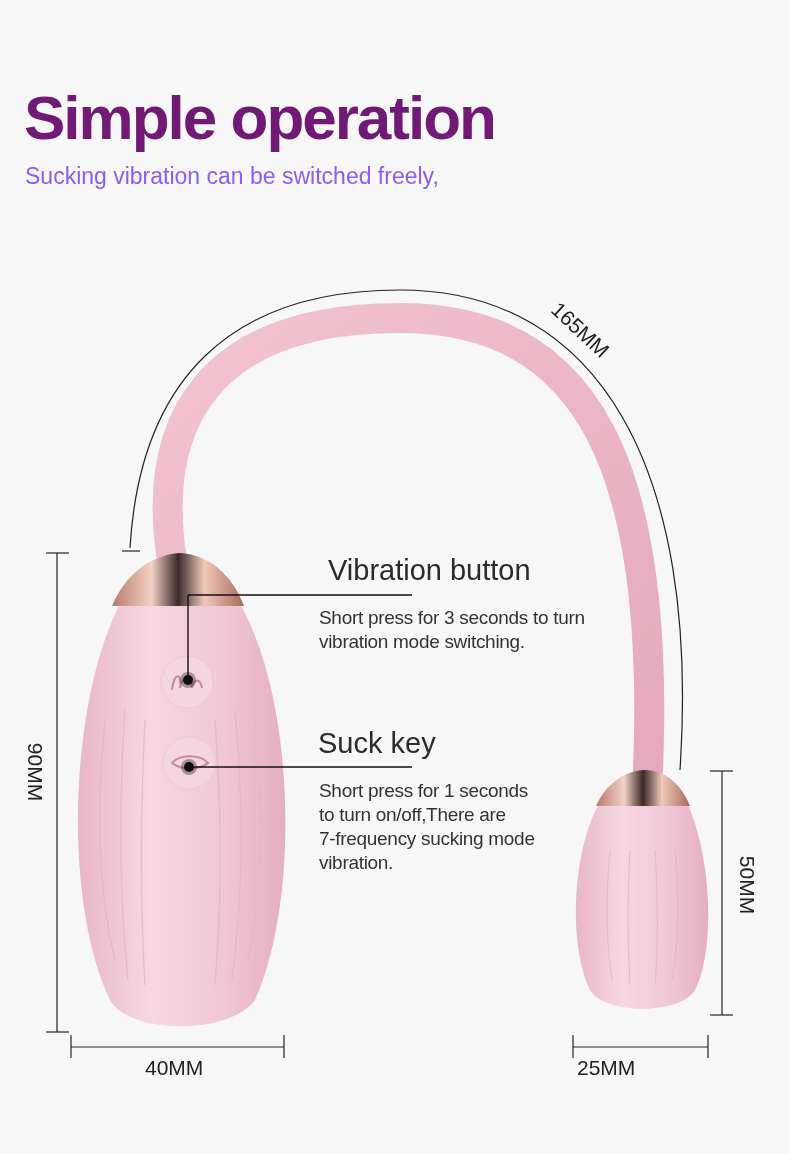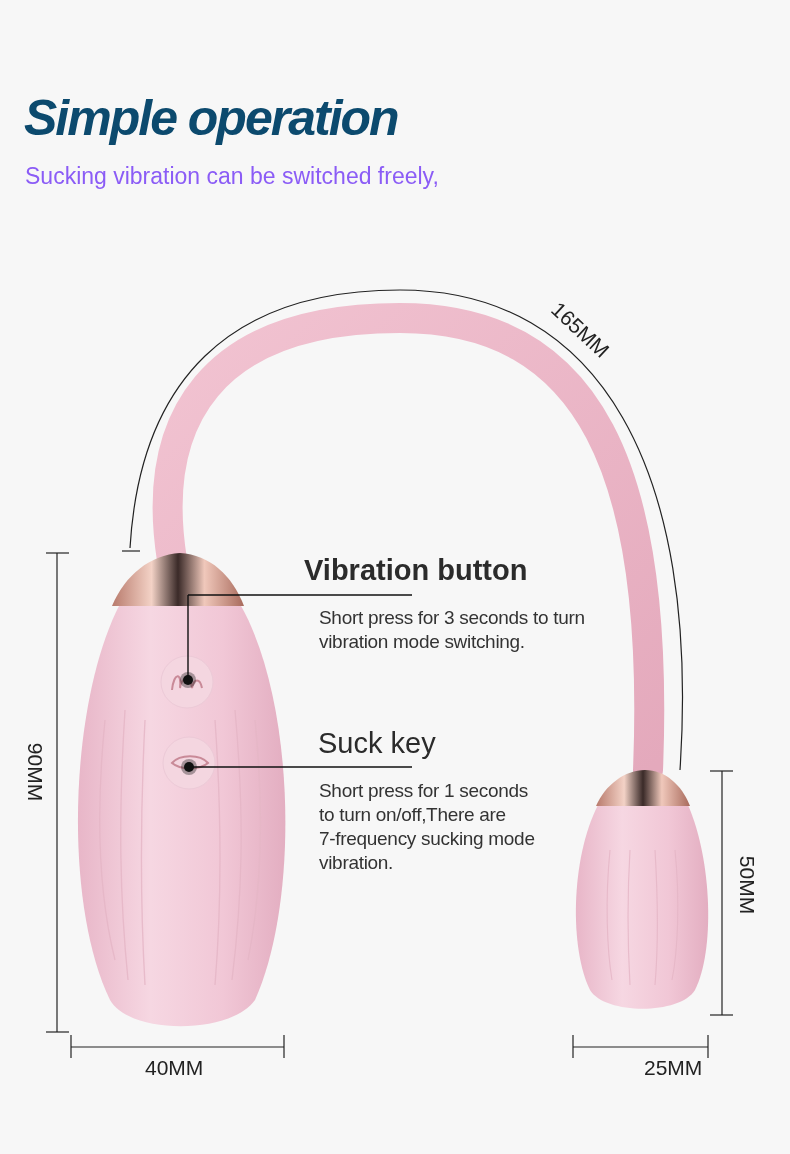--- a/index.html
+++ b/index.html
@@ -1,19 +1,19 @@
 <!DOCTYPE html>
 <html><head>
 <meta charset="utf-8">
 <style>
   html, body { margin:0; padding:0; }
   body { width:790px; height:1154px; background:#f7f7f7; position:relative; overflow:hidden;
          font-family:"Liberation Sans", "DejaVu Sans", sans-serif; color:#1e1e1e; }
   .abs { position:absolute; }
-  .title { left:24px; top:82px; font-size:50px; font-weight:bold; letter-spacing:-2px; color:#0c4a6e; line-height:72px;font-style:italic; }
+  .title { left:24px; top:82px; font-size:62px; font-weight:bold; letter-spacing:-2px; color:#701a75; line-height:72px; }
   .subtitle { left:25px; top:162px; font-size:23px; color:#8b5cf6; line-height:28px; font-weight:300; }
   .label-h { font-size:29px; color:#2b2b2b; }
   .desc { font-size:19px; color:#333; line-height:24px; letter-spacing:-0.3px; }
   .dim { font-size:21px; color:#222; }
   .vtext { transform-origin:center; white-space:nowrap; }
   svg { position:absolute; left:0; top:0; }
 </style>
 </head>
 <body>
 
@@ -92,31 +92,31 @@
 
   <line x1="722" y1="771" x2="722" y2="1015" stroke="#222" stroke-width="1.2"></line>
   <line x1="710" y1="771" x2="733" y2="771" stroke="#222" stroke-width="1.2"></line>
   <line x1="710" y1="1015" x2="733" y2="1015" stroke="#222" stroke-width="1.2"></line>
 
   <line x1="573" y1="1047" x2="708" y2="1047" stroke="#222" stroke-width="1.2"></line>
   <line x1="573" y1="1035" x2="573" y2="1058" stroke="#222" stroke-width="1.2"></line>
   <line x1="708" y1="1035" x2="708" y2="1058" stroke="#222" stroke-width="1.2"></line>
 </svg>
 
-<div class="abs label-h" style="left:304px;top:554px;font-weight:bold;">Vibration button</div>
+<div class="abs label-h" style="left:328px;top:554px;">Vibration button</div>
 <div class="abs desc" style="left:319px;top:606px;">
   <div>Short press for 3 seconds to turn</div>
   <div>vibration mode switching.</div>
 </div>
 
 <div class="abs label-h" style="left:318px;top:727px;">Suck key</div>
 <div class="abs desc" style="left:319px;top:779px;">
   <div>Short press for 1 seconds</div>
   <div>to turn on/off,There are</div>
   <div>7-frequency sucking mode</div>
   <div>vibration.</div>
 </div>
 
 <div class="abs dim vtext" style="left:545px;top:318px;transform:rotate(43deg);">165MM</div>
 <div class="abs dim vtext" style="left:6px;top:760px;transform:rotate(90deg);">90MM</div>
 <div class="abs dim" style="left:145px;top:1056px;">40MM</div>
 <div class="abs dim vtext" style="left:718px;top:873px;transform:rotate(90deg);">50MM</div>
-<div class="abs dim" style="left:644px;top:1056px;">25MM</div>
+<div class="abs dim" style="left:577px;top:1056px;">25MM</div>
 
 </body></html>

